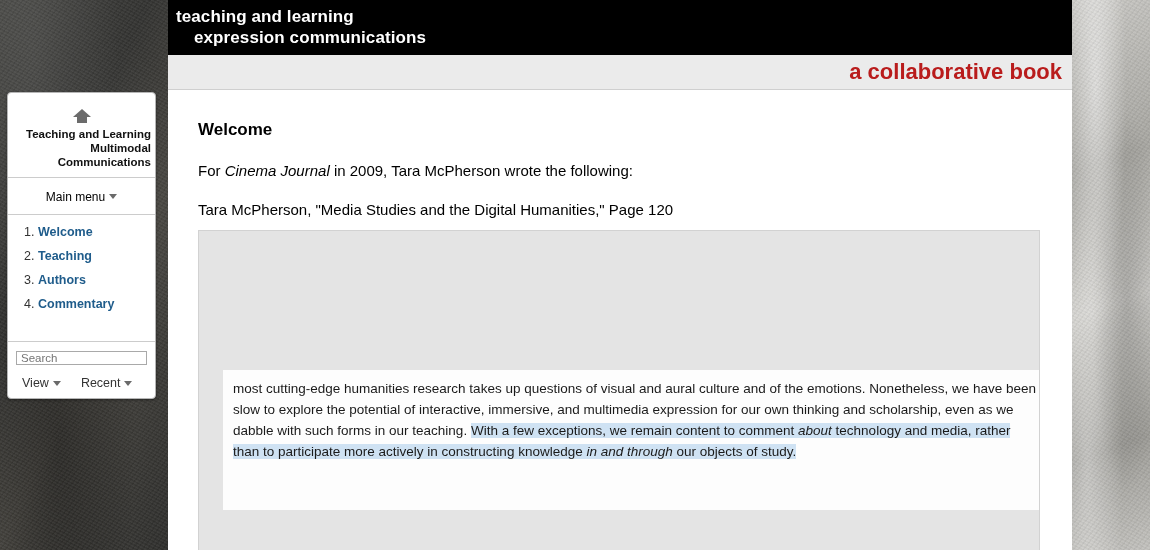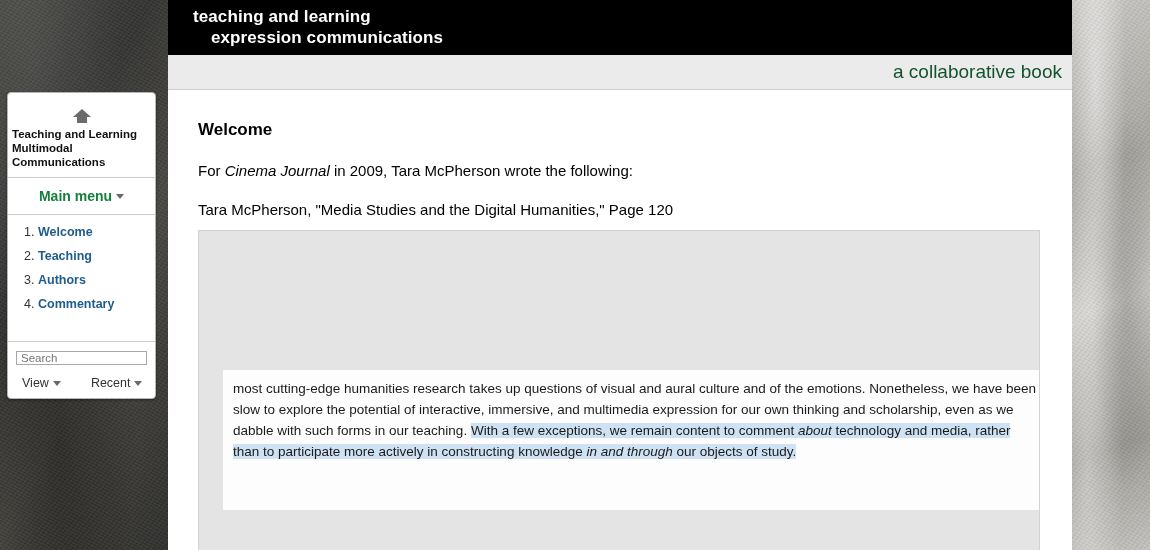--- a/index.html
+++ b/index.html
@@ -57,21 +57,21 @@
   .content-col {
     position: absolute;
     left: 168px; top: 0;
     width: 904px; height: 550px;
     background: #ffffff;
   }
   .site-header {
     height: 55px;
     background: #000000;
     color: #ffffff;
-    padding: 6px 0 0 25px;
+    padding: 6px 0 0 8px;
     box-sizing: border-box;
   }
   .site-title-1 {
     font-size: 17px;
     font-weight: bold;
     line-height: 21px;
     letter-spacing: 0.1px;
   }
   .site-title-2 {
     font-size: 17px;
@@ -84,23 +84,23 @@
     height: 35px;
     background: #ebebeb;
     border-bottom: 1px solid #cfcfcf;
     display: flex;
     align-items: center;
     justify-content: flex-end;
     padding-right: 10px;
     box-sizing: border-box;
   }
   .subheader-text {
-    font-size: 19px;
-    font-weight: normal;
-    color: #14532d;
+    font-size: 22px;
+    font-weight: bold;
+    color: #b91c1c;
   }
   .main-area {
     padding: 20px 30px 0 30px;
     box-sizing: border-box;
   }
   h1.page-title {
     font-size: 17px;
     font-weight: bold;
     margin: 10px 0 22px 0;
     color: #000;
@@ -173,37 +173,37 @@
     position: relative;
   }
   .home-glyph::after {
     content: "";
     position: absolute;
     left: -5px; top: 8px;
     width: 10px; height: 6px;
     background: #6b6b6b;
   }
   .site-name {
-    text-align: left;
+    text-align: right;
     font-size: 11.5px;
     font-weight: bold;
     line-height: 14px;
     color: #111;
     padding: 2px 4px 8px 4px;
   }
   .main-menu-row {
     text-align: center;
     padding: 9px 0 9px 0;
     border-top: 1px solid #cccccc;
     border-bottom: 1px solid #cccccc;
   }
   .main-menu-label {
-    font-size: 14px;
-    font-weight: bold;
-    color: #15803d;
+    font-size: 12px;
+    font-weight: normal;
+    color: #000000;
   }
   .caret {
     display: inline-block;
     margin-left: 4px;
     width: 0; height: 0;
     border-left: 4px solid transparent;
     border-right: 4px solid transparent;
     border-top: 5px solid #6a6a6a;
     vertical-align: middle;
   }
@@ -234,21 +234,21 @@
     box-sizing: border-box;
     font-family: "Liberation Sans", sans-serif;
     font-size: 11.5px;
     padding: 0 4px;
     border: 1px solid #a9a9a9;
     color: #555;
     background: #fff;
   }
   .footer-row {
     display: flex;
-    gap: 30px;
+    gap: 20px;
     padding: 4px 0 2px 14px;
   }
   .footer-item {
     font-size: 12.5px;
     color: #333;
   }
 </style>
 </head>
 <body>
 

